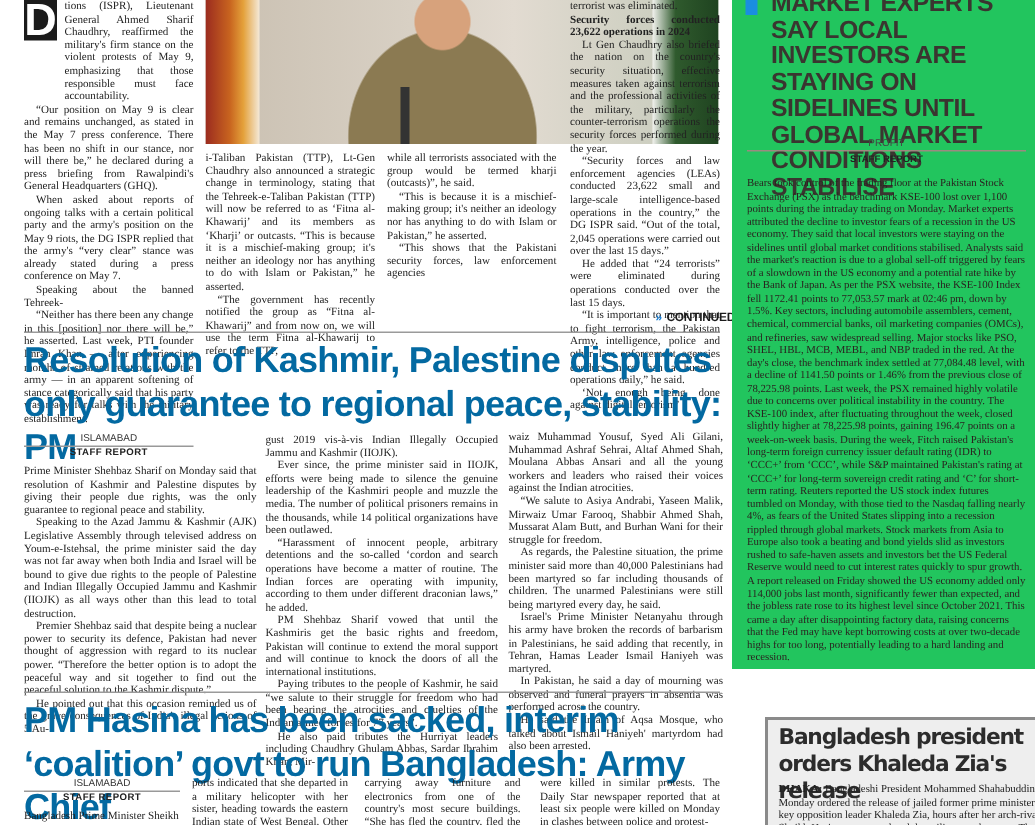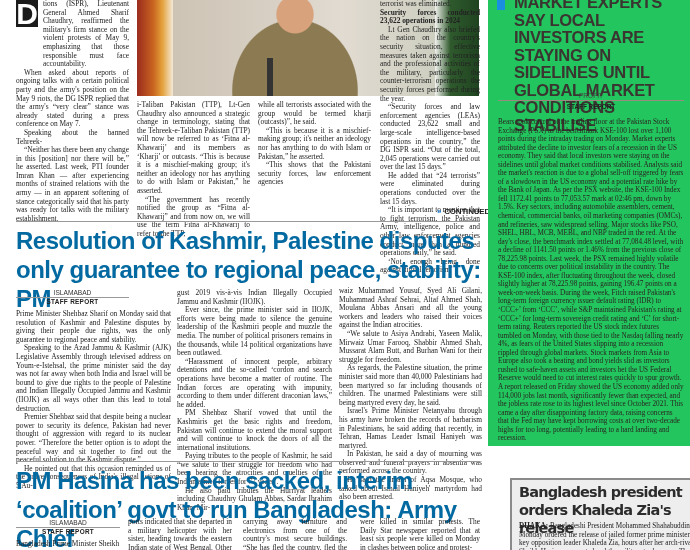--- a/index.html
+++ b/index.html
@@ -86,20 +86,21 @@
     font-size: 7.2px; line-height: 8.6px; color:#222; }
 </style>
 </head>
 <body>
 
 <section>
   <div class="dropcap">D</div>
 
   <div class="abs col-text" style="left:16px; top:0; width:113px;">
     <p class="noind" style="padding-left:27px;">tions (ISPR), Lieutenant General Ahmed Sharif Chaudhry, reaffirmed the military's firm stance on the violent protests of May 9, emphasizing that those responsible must face accountability.</p>
+    <p>“Our position on May 9 is clear and remains unchanged, as stated in the May 7 press conference. There has been no shift in our stance, nor will there be,” he declared during a press briefing from Rawalpindi's General Headquarters (GHQ).</p>
     <p>When asked about reports of ongoing talks with a certain political party and the army's position on the May 9 riots, the DG ISPR replied that the army's “very clear” stance was already stated during a press conference on May 7.</p>
     <p>Speaking about the banned Tehreek-</p>
     <p>“Neither has there been any change in this [position] nor there will be,” he asserted. Last week, PTI founder Imran Khan — after experiencing months of strained relations with the army — in an apparent softening of stance categorically said that his party was ready for talks with the military establishment.</p>
   </div>
 
   <div class="photo">
     <div class="flag-l"></div>
     <div class="person"></div>
     <div class="mic"></div>
     <div class="flag-r"></div>

